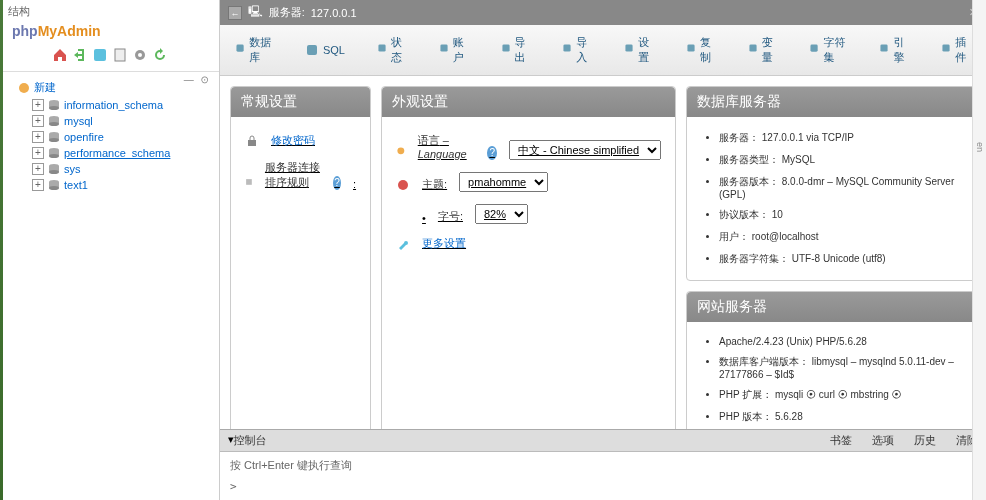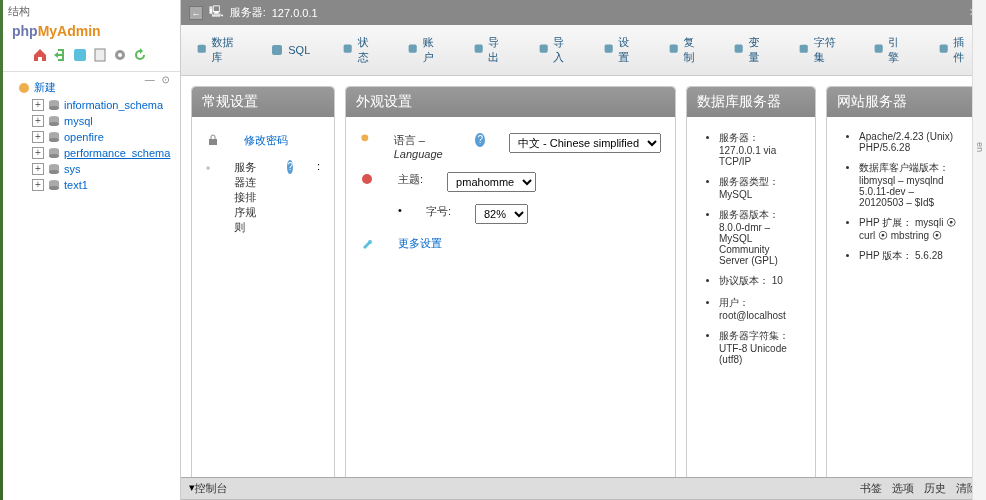--- a/index.html
+++ b/index.html
@@ -26,35 +26,35 @@
 .db-ico { width: 12px; height: 12px; display: inline-block; }
 .main { flex: 1; display: flex; flex-direction: column; position: relative; }
 .server-bar { background: #888; color: #fff; padding: 3px 8px; font-size: 11px; display: flex; align-items: center; gap: 6px; }
 .server-bar .collapse-btn { background: #aaa; border: 1px solid #777; width: 14px; height: 14px; display: inline-flex; align-items: center; justify-content: center; font-size: 9px; cursor: pointer; }
 .server-bar .close-x { margin-left: auto; opacity: .6; cursor: pointer; }
 .toolbar { background: linear-gradient(#f8f8f8,#e8e8e8); border-bottom: 1px solid #ccc; display: flex; padding: 4px 6px; gap: 14px; }
 .tbtn { display: flex; align-items: center; gap: 4px; padding: 5px 8px; font-size: 11px; color: #235a81; cursor: pointer; border: 1px solid transparent; border-radius: 3px; }
 .tbtn .ico { width: 14px; height: 14px; display: inline-block; }
 .content { flex: 1; padding: 10px; display: flex; gap: 10px; overflow: auto; background: #fff; }
 .left-col { flex: 1; display: flex; flex-direction: row; gap: 10px; }
-.right-col { width: 290px; display: flex; flex-direction: row; gap: 10px; }
+.right-col { width: 290px; display: flex; flex-direction: column; gap: 10px; }
 .panel { border: 1px solid #ccc; border-radius: 4px; background: #fff; }
 .panel-head { background: linear-gradient(#9a9a9a,#888); color: #fff; padding: 6px 10px; font-size: 14px; border-radius: 4px 4px 0 0; }
 .panel-body { padding: 10px 14px; }
 .panel-body ul { list-style: disc; padding-left: 18px; }
 .panel-body li { padding: 4px 0; color: #333; font-size: 10px; }
-.form-row { display: flex; align-items: flex-start; gap: 24px; padding: 6px 0; font-size: 11px; }
+.form-row { display: flex; align-items: flex-end; gap: 12px; padding: 6px 0; font-size: 11px; text-decoration: underline; }
 .form-row .lbl { color: #333; }
 .form-row select { padding: 2px 4px; font-size: 11px; }
 .help-ico { width: 14px; height: 14px; display: inline-block; border-radius: 50%; background: #5a9ed6; color: #fff; text-align: center; font-size: 10px; line-height: 14px; }
 .sm-ico { width: 14px; height: 14px; display: inline-block; }
 .console-bar { position: absolute; bottom: 0; left: 0; right: 0; background: #eee; border-top: 1px solid #aaa; }
 .console-head { display: flex; padding: 3px 8px; font-size: 11px; background: #ddd; border-bottom: 1px solid #bbb; }
 .console-head .ctitle { color: #333; }
-.console-head .clinks { margin-left: auto; display: flex; gap: 10px; }
+.console-head .clinks { margin-left: auto; display: flex; gap: 20px; }
 .console-head .clinks span { color: #333; cursor: pointer; }
 .console-body { padding: 6px 10px; background: #fff; font-size: 11px; color: #666; font-family: monospace; }
 .console-body .hint { font-family: sans-serif; margin-bottom: 6px; }
 .console-body .prompt { display: flex; gap: 6px; align-items: center; }
 .console-body input { border: none; outline: none; font-family: monospace; flex: 1; }
 .green-edge { position: absolute; left: 0; top: 0; bottom: 0; width: 3px; background: linear-gradient(#4a7a3a,#3a6a2a); }
 .right-edge { position: absolute; right: 0; top: 0; bottom: 0; width: 14px; background: #f4f4f4; border-left: 1px solid #ddd; }
 .right-tab { writing-mode: vertical-rl; font-size: 9px; color: #888; margin-top: 140px; padding: 2px; }
 </style>
 </head>
@@ -307,38 +307,45 @@
                 <li>用户：  root@localhost</li>
                 <li>服务器字符集：  UTF-8 Unicode (utf8)</li>
               </ul>
             </div>
         </div>
         <div class="panel">
           <div class="panel-head">网站服务器</div>
           <div class="panel-body">
               <ul id="webserver-list">
                 <li>Apache/2.4.23 (Unix) PHP/5.6.28</li>
-                <li>数据库客户端版本：  libmysql – mysqlnd 5.0.11-dev – 20120503 – $Id$</li>
+                <li>数据库客户端版本：  libmysql – mysqlnd 5.0.11-dev – 27177866 – $Id$</li>
                 <li>PHP 扩展：  mysqli ⦿ curl ⦿ mbstring ⦿</li>
                 <li>PHP 版本：  5.6.28</li>
               </ul>
             </div>
         </div>
       </div>
     </div>
 
     <div class="console-bar">
       <div class="console-head">
         <span>▾ </span>
         <span class="ctitle">控制台</span>
         <div class="clinks" id="console-links">
             <span>书签</span>
             <span>选项</span>
             <span>历史</span>
             <span>清除</span>
           </div>
       </div>
+      <div class="console-body">
+        <div class="hint">按 Ctrl+Enter 键执行查询</div>
+        <div class="prompt">
+          <span>&gt;</span>
+          <input style="">
+        </div>
+      </div>
     </div>
   </div>
 </div>
 <div class="right-edge">
     <div class="right-tab">en</div>
   </div>
 
 </body></html>

